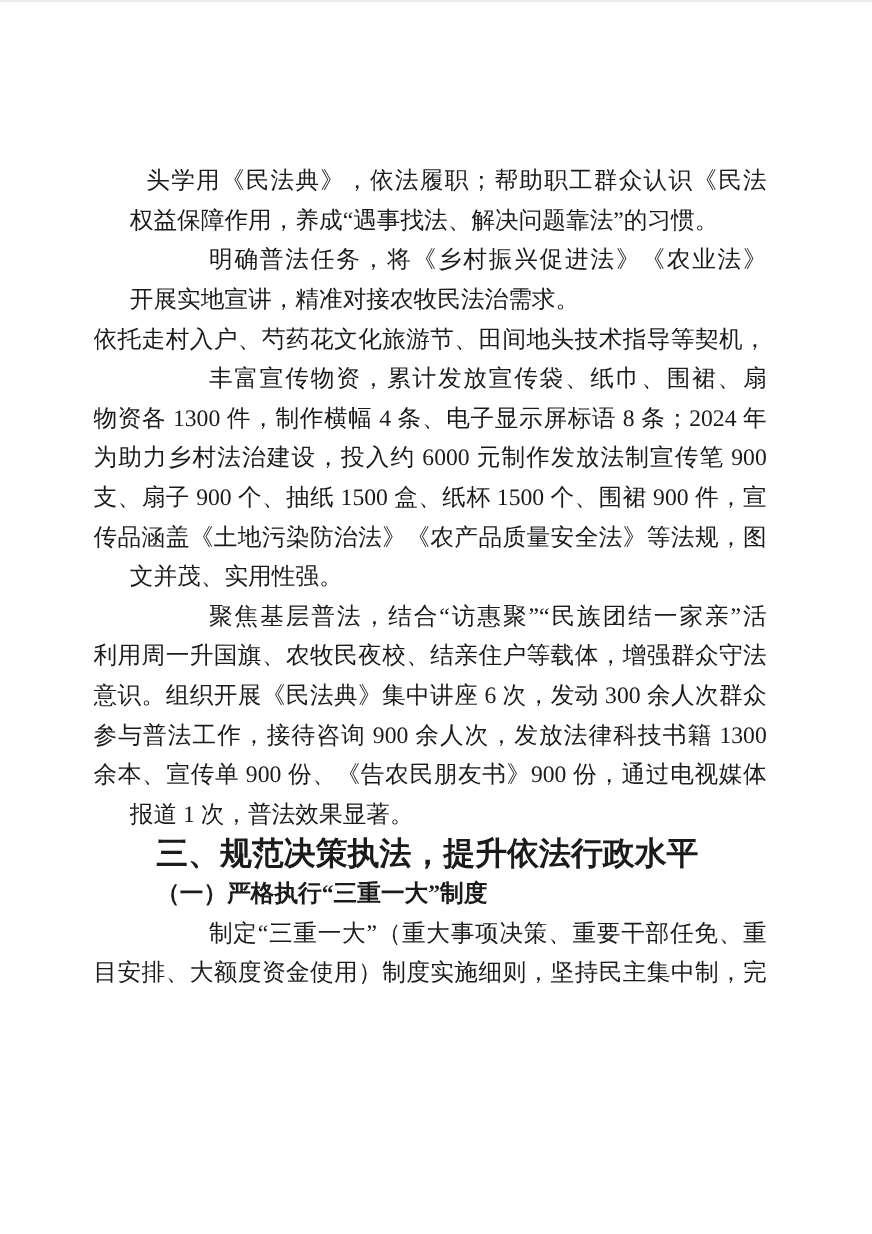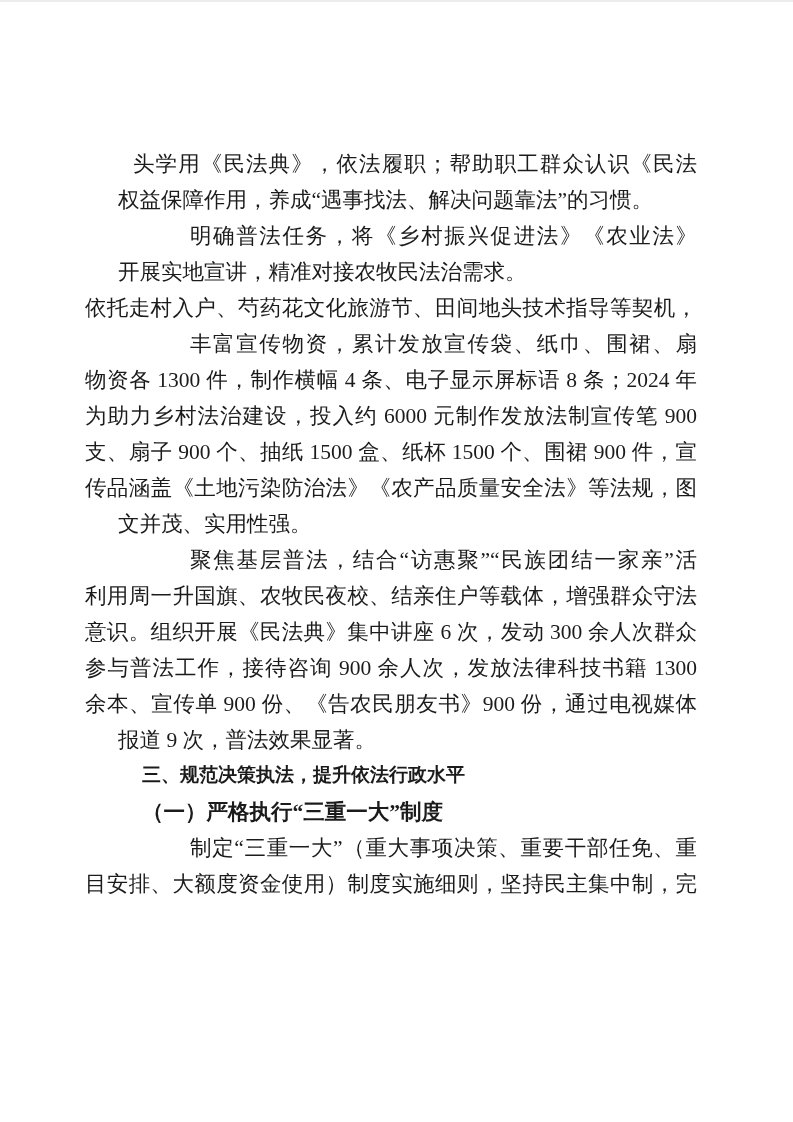--- a/index.html
+++ b/index.html
@@ -44,26 +44,26 @@
   }
   .heading-sub {
     font-size: 21.5px;
     line-height: 36px;
     height: 36px;
     font-weight: 700;
     text-indent: 57px;
     font-family: "Liberation Serif", "DejaVu Serif", serif;
   }
   .heading-main {
-    font-size: 19px;
+    font-size: 29px;
     line-height: 36px;
     height: 36px;
     font-weight: 600;
     text-indent: 57px;
-    font-family: Liberation Mono, monospace;
+    font-family: Liberation Serif, serif;
   }
 </style>
 </head>
 <body>
 
 <div class="page">
   <div class="content">
       <div class="paragraph continued">
         <div class="line first">头学用《民法典》，依法履职；帮助职工群众认识《民法典》的</div>
         <div class="line last">权益保障作用，养成“遇事找法、解决问题靠法”的习惯。</div>
@@ -80,21 +80,21 @@
         <div class="line">支、扇子 900 个、抽纸 1500 盒、纸杯 1500 个、围裙 900 件，宣</div>
         <div class="line">传品涵盖《土地污染防治法》《农产品质量安全法》等法规，图</div>
         <div class="line last">文并茂、实用性强。</div>
       </div>
       <div class="paragraph">
         <div class="line first">聚焦基层普法，结合“访惠聚”“民族团结一家亲”活动，</div>
         <div class="line">利用周一升国旗、农牧民夜校、结亲住户等载体，增强群众守法</div>
         <div class="line">意识。组织开展《民法典》集中讲座 6 次，发动 300 余人次群众</div>
         <div class="line">参与普法工作，接待咨询 900 余人次，发放法律科技书籍 1300</div>
         <div class="line">余本、宣传单 900 份、《告农民朋友书》900 份，通过电视媒体</div>
-        <div class="line last">报道 9 次，普法效果显著。</div>
+        <div class="line last">报道 1 次，普法效果显著。</div>
       </div>
       <div class="heading-main">三、规范决策执法，提升依法行政水平</div>
       <div class="heading-sub">（一）严格执行“三重一大”制度</div>
       <div class="paragraph">
         <div class="line first">制定“三重一大”（重大事项决策、重要干部任免、重要项</div>
         <div class="line">目安排、大额度资金使用）制度实施细则，坚持民主集中制，完</div>
       </div>
     </div>
 </div>
 

